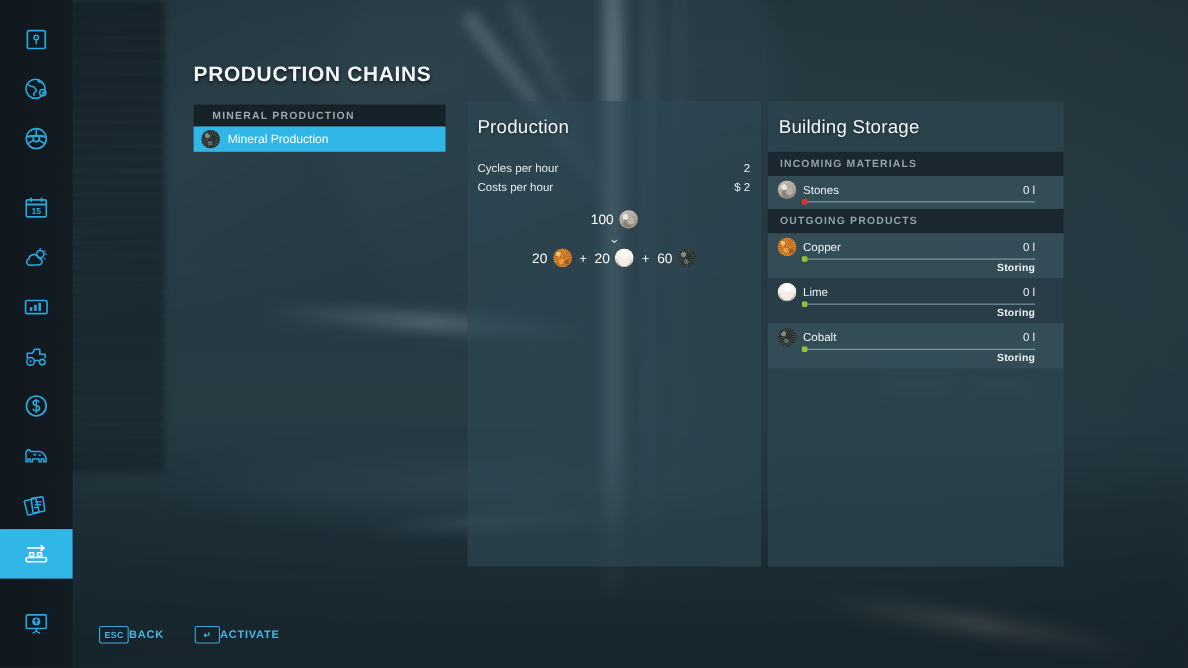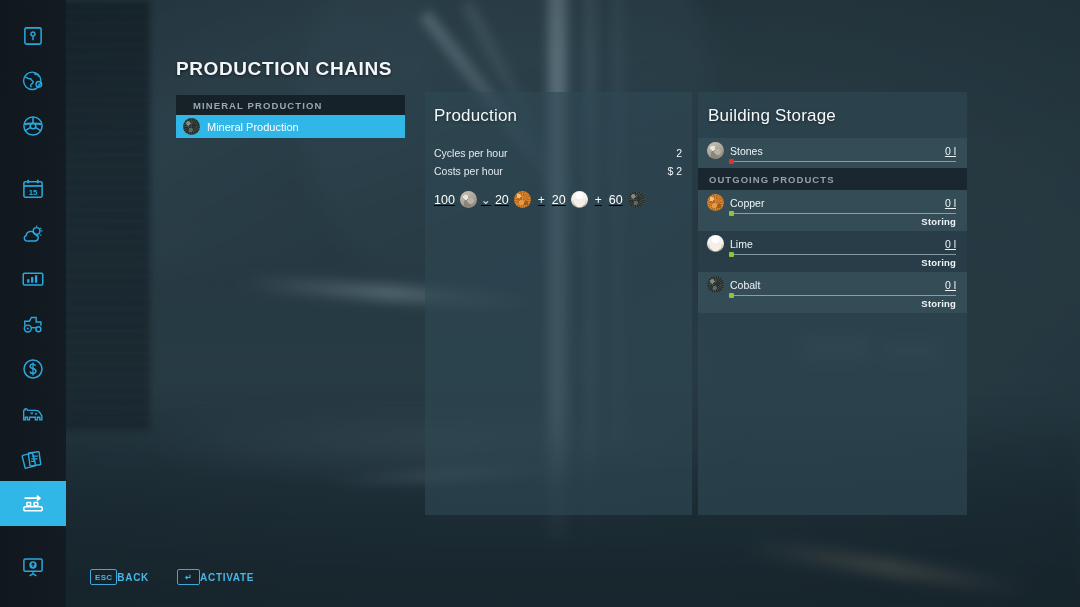--- a/index.html
+++ b/index.html
@@ -166,41 +166,41 @@
   .kv { display:flex; justify-content:space-between; font-size:10.5px;
         color:#e6edf0; line-height:18px; }
   .kv .k { color:#e2eaee; }
   .kv .v { color:#eef4f7; }
 
   .recipe-title {
     margin:28px 0 0 9px; font-size:11px; font-weight:bold; color:#ffffff;
   }
   .recipe-box {
     margin-top:11px; padding:0 9px;
-    display:flex; flex-direction:row; align-items:center; gap:4px;text-decoration:underline;
+    display:flex; flex-direction:column; align-items:center; gap:4px;
   }
   .rec-line { display:flex; align-items:center; gap:5px; font-size:12px; color:#fff; }
   .rec-num { font-size:12.5px; color:#ffffff; }
   .rec-ic  { width:17px; height:17px; border-radius:50%; display:inline-block; }
   .rec-plus{ font-size:12px; color:#fff; margin:0 2px; }
   .chev { color:#d9e4e9; font-size:12px; line-height:10px; }
 
   
   .sec-head {
     height:22px; background:rgba(22,33,41,.80);
     display:flex; align-items:center; padding-left:11px;
     font-size:9.5px; font-weight:bold; letter-spacing:1.05px; color:#93a2aa;
   }
-  .st-row { position:relative; padding:4px 11px 4px 9px; }
+  .st-row { position:relative; padding:4px 26px 4px 9px; }
   .st-row.alt { background:rgba(93,128,144,.16); }
   .st-row.dark { background:rgba(32,49,58,.30); }
   .st-top { display:flex; align-items:center; gap:6px; }
   .st-ic  { width:17px; height:17px; border-radius:50%; flex:0 0 auto; }
   .st-name{ font-size:10.5px; color:#eef4f7; flex:1; }
-  .st-amt { font-size:10.5px; color:#eef4f7;text-decoration:underline; }
+  .st-amt { font-size:10.5px; color:#eef4f7; }
   .st-bar {
     margin:2px 0 0 23px; height:1px; background:rgba(210,228,236,.55);
     position:relative;
   }
   .st-dot {
     position:absolute; left:-1px; top:-2px; width:5px; height:5px; border-radius:1px;
   }
   .st-state { text-align:right; font-size:9.5px; color:#eef4f7; font-weight:bold;
               margin-top:2px; letter-spacing:.2px; }
 
@@ -434,20 +434,21 @@
       <span class="rec-ic m-cobalt"></span>
     </div>
   </div>
 </div>
 
 <div class="panel" id="storePanel">
   <div class="panel-title">Building Storage</div>
 
   <div style="margin-top:12px">
 
+    <div class="sec-head">INCOMING MATERIALS</div>
 
     <div class="st-row alt">
       <div class="st-top">
         <span class="st-ic m-stone"></span>
         <span class="st-name">Stones</span>
         <span class="st-amt">0 l</span>
       </div>
       <div class="st-bar">
         <span class="st-dot" style="background:#e0332c"></span>
       </div>

